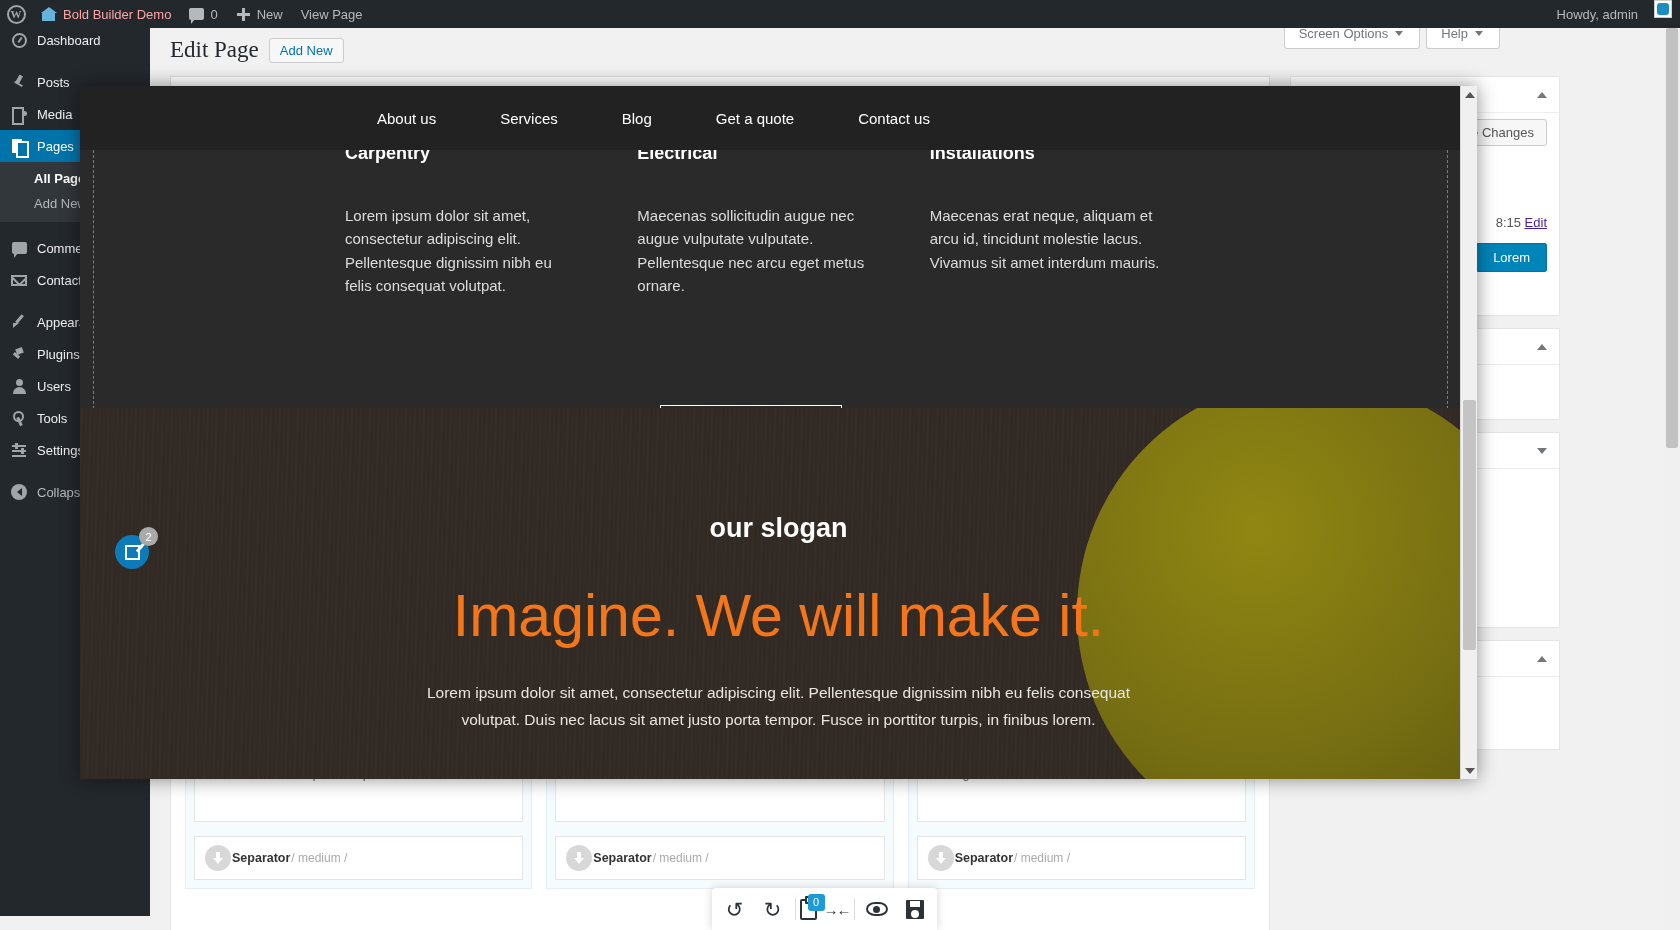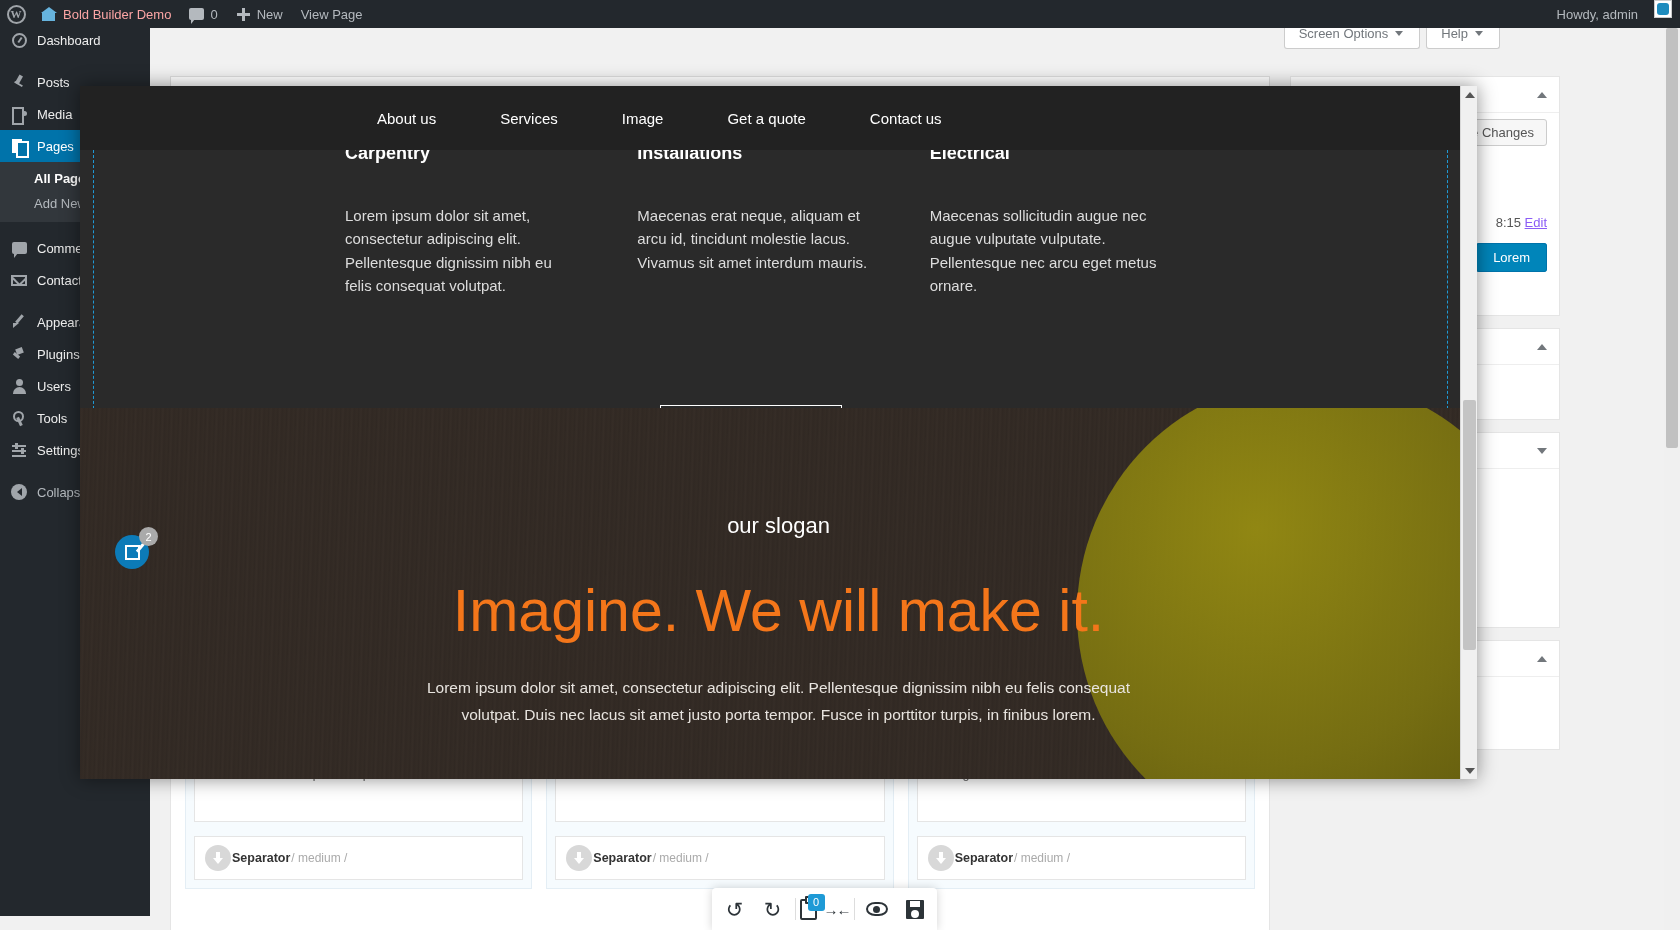--- a/index.html
+++ b/index.html
@@ -174,21 +174,21 @@
   .mb-toggle.down { border-bottom:none;border-top:6px solid #72777c; }
   .save-draft-btn {
     border: 1px solid #ccc; background: #f7f7f7; color: #555;
     font-size: 13px; padding: 5px 12px; border-radius: 3px;
   }
   .update-btn {
     background: #0085ba; color: #fff; border: 1px solid #0073aa;
     font-size: 13px; padding: 6px 16px; border-radius: 3px; font-weight: 400;
   }
   .mb-line { font-size: 13px; color: #555; padding: 4px 0; }
-  .mb-link { color: #8b5cf6; text-decoration: underline; }
+  .mb-link { color: #4c1d95; text-decoration: underline; }
 
   
   .bb-canvas {
     position: absolute; left: 20px; top: 700px; width: 1100px; height: 230px;
     background: #fff; border: 1px solid #e5e5e5; overflow: hidden;
   }
   .bb-cols { display: flex; gap: 14px; padding: 16px 14px; }
   .bb-col { flex: 1; background: #f6fbfe; border: 1px solid #e4eef5; padding: 8px; }
   .bb-card {
     background: #fff; border: 1px solid #e5e5e5; padding: 10px;
@@ -278,21 +278,21 @@
       repeating-linear-gradient(92deg, #4a3c33 0px, #5a4a3e 2px, #483a31 4px, #534438 7px, #45382f 9px),
       #4a3c33;
   }
   .hero-hat {
     position: absolute; right: -70px; top: -30px; width: 470px; height: 470px;
     border-radius: 50%;
     background: radial-gradient(circle at 38% 32%, #9b9111 0%, #7d7510 55%, #5c5609 100%);
     opacity: .9;
   }
   .hero-inner { position: relative; z-index: 2; text-align: center; padding-top: 105px; }
-  .hero-slogan { color: #fff; font-size: 22px; font-weight: 400; }
+  .hero-slogan { color: #fff; font-size: 27px; font-weight: 700; }
   .hero-title {
     color: #f4761a; font-size: 59px; font-weight: 400; margin-top: 38px;
     white-space: nowrap;
   }
   .hero-para {
     color: #e8e4df; font-size: 15.5px; line-height: 1.72;
     max-width: 735px; margin: 30px auto 0 auto;
   }
 
   .edit-badge {
@@ -491,20 +491,24 @@
     <div class="screen-btn">
       <span>Screen Options</span>
       <span class="caret-down"></span>
     </div>
     <div class="screen-btn">
       <span>Help</span>
       <span class="caret-down"></span>
     </div>
   </div>
 
+  <div class="page-title-row">
+    <span class="page-title">Edit Page</span>
+    <span class="add-new-btn">Add New</span>
+  </div>
 
   <div class="title-box"></div>
 
   <div class="metabox" style="left:1140px; top:48px; width:270px; height:240px;">
     <div class="mb-head">
       <span>Publish</span>
       <span class="mb-toggle"></span>
     </div>
     <div style="padding:10px 12px;">
       <div style="text-align:right;">
@@ -574,41 +578,41 @@
 
 <div id="page-scroll">
   <div class="thumb"></div>
 </div>
 
 <div id="modal">
 
   <div class="modal-nav">
     <span class="nav-link">About us</span>
     <span class="nav-link">Services</span>
-    <span class="nav-link">Image</span>
+    <span class="nav-link">Blog</span>
     <span class="nav-link">Get a quote</span>
     <span class="nav-link">Contact us</span>
   </div>
 
   <div class="modal-body">
 
     <div class="dashed-region" id="region-services"></div>
 
     <div class="services-row">
       <div class="svc-col">
         <div class="svc-title">Carpentry</div>
         <div class="svc-text">Lorem ipsum dolor sit amet, consectetur adipiscing elit. Pellentesque dignissim nibh eu felis consequat volutpat.</div>
       </div>
       <div class="svc-col">
+        <div class="svc-title">Electrical</div>
+        <div class="svc-text">Maecenas sollicitudin augue nec augue vulputate vulputate. Pellentesque nec arcu eget metus ornare.</div>
+      </div>
+      <div class="svc-col">
         <div class="svc-title">Installations</div>
         <div class="svc-text">Maecenas erat neque, aliquam et arcu id, tincidunt molestie lacus. Vivamus sit amet interdum mauris.</div>
-      </div>
-      <div class="svc-col">
-        <div class="svc-title">Electrical</div>
-        <div class="svc-text">Maecenas sollicitudin augue nec augue vulputate vulputate. Pellentesque nec arcu eget metus ornare.</div>
       </div>
     </div>
 
     <div class="more-btn">MORE SERVICES</div>
 
     <div class="dashed-region" id="region-hero"></div>
 
     <div class="hero">
       <div class="hero-hat"></div>
       <div class="hero-inner">

